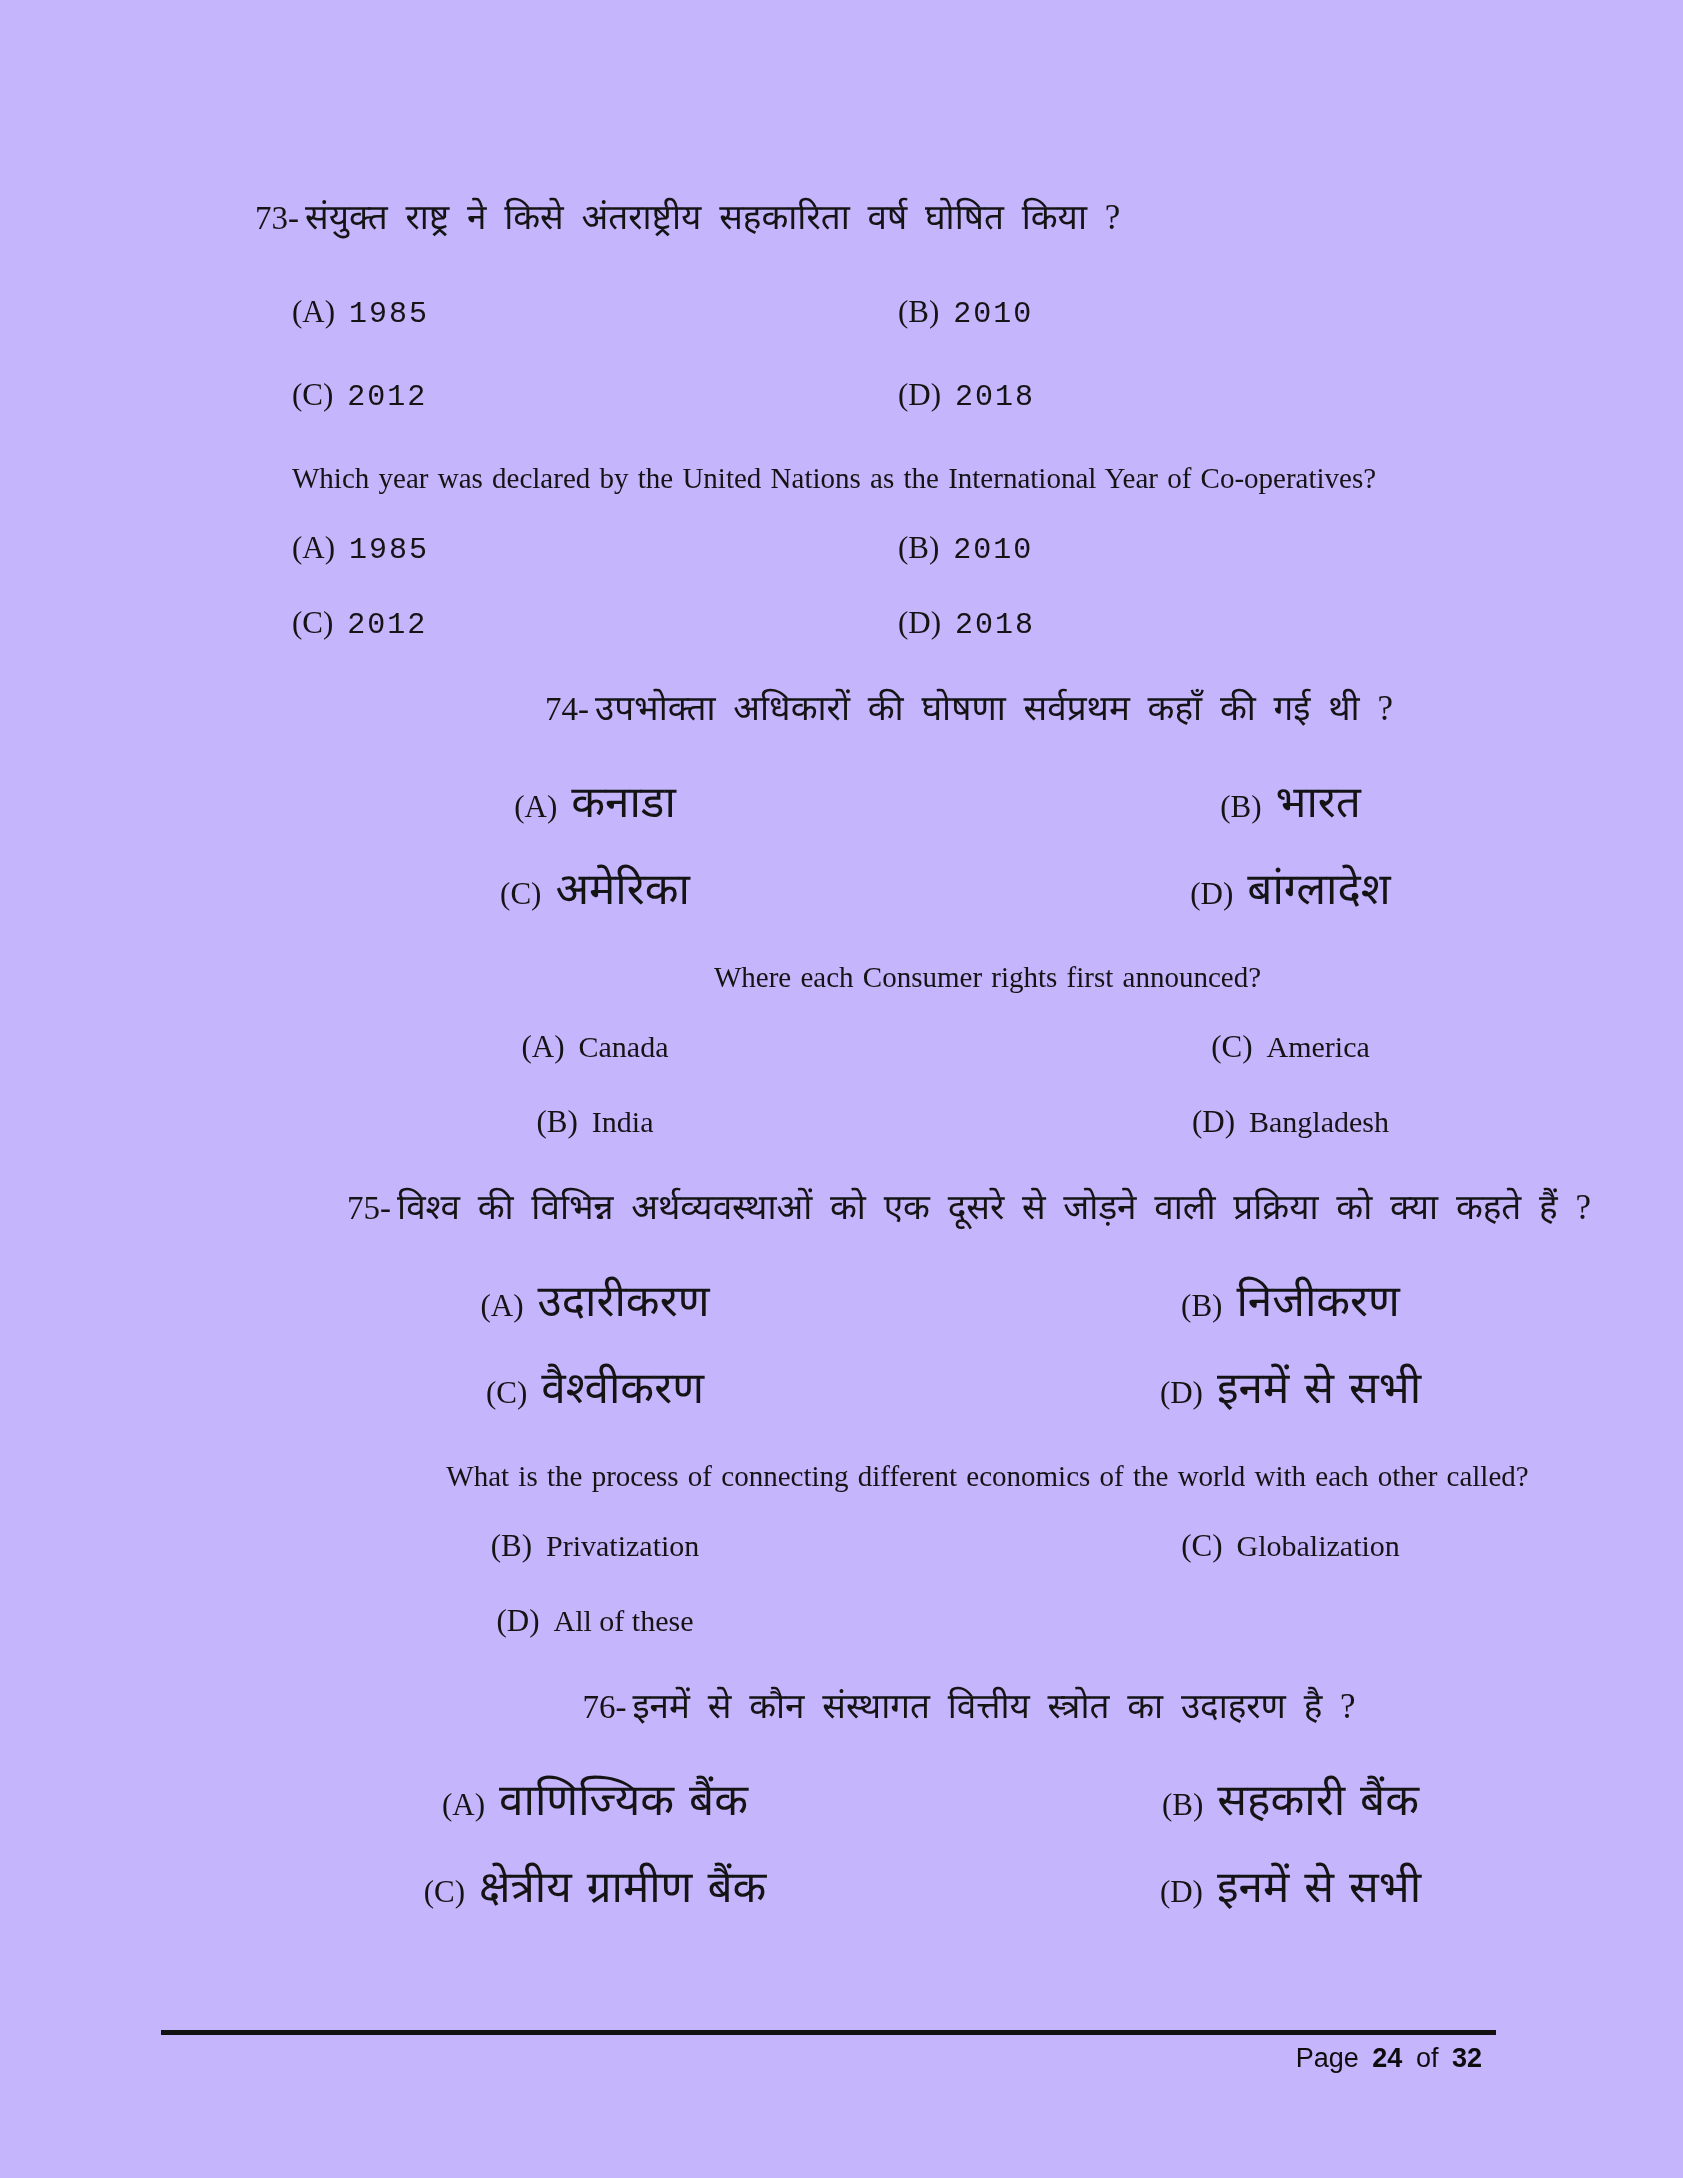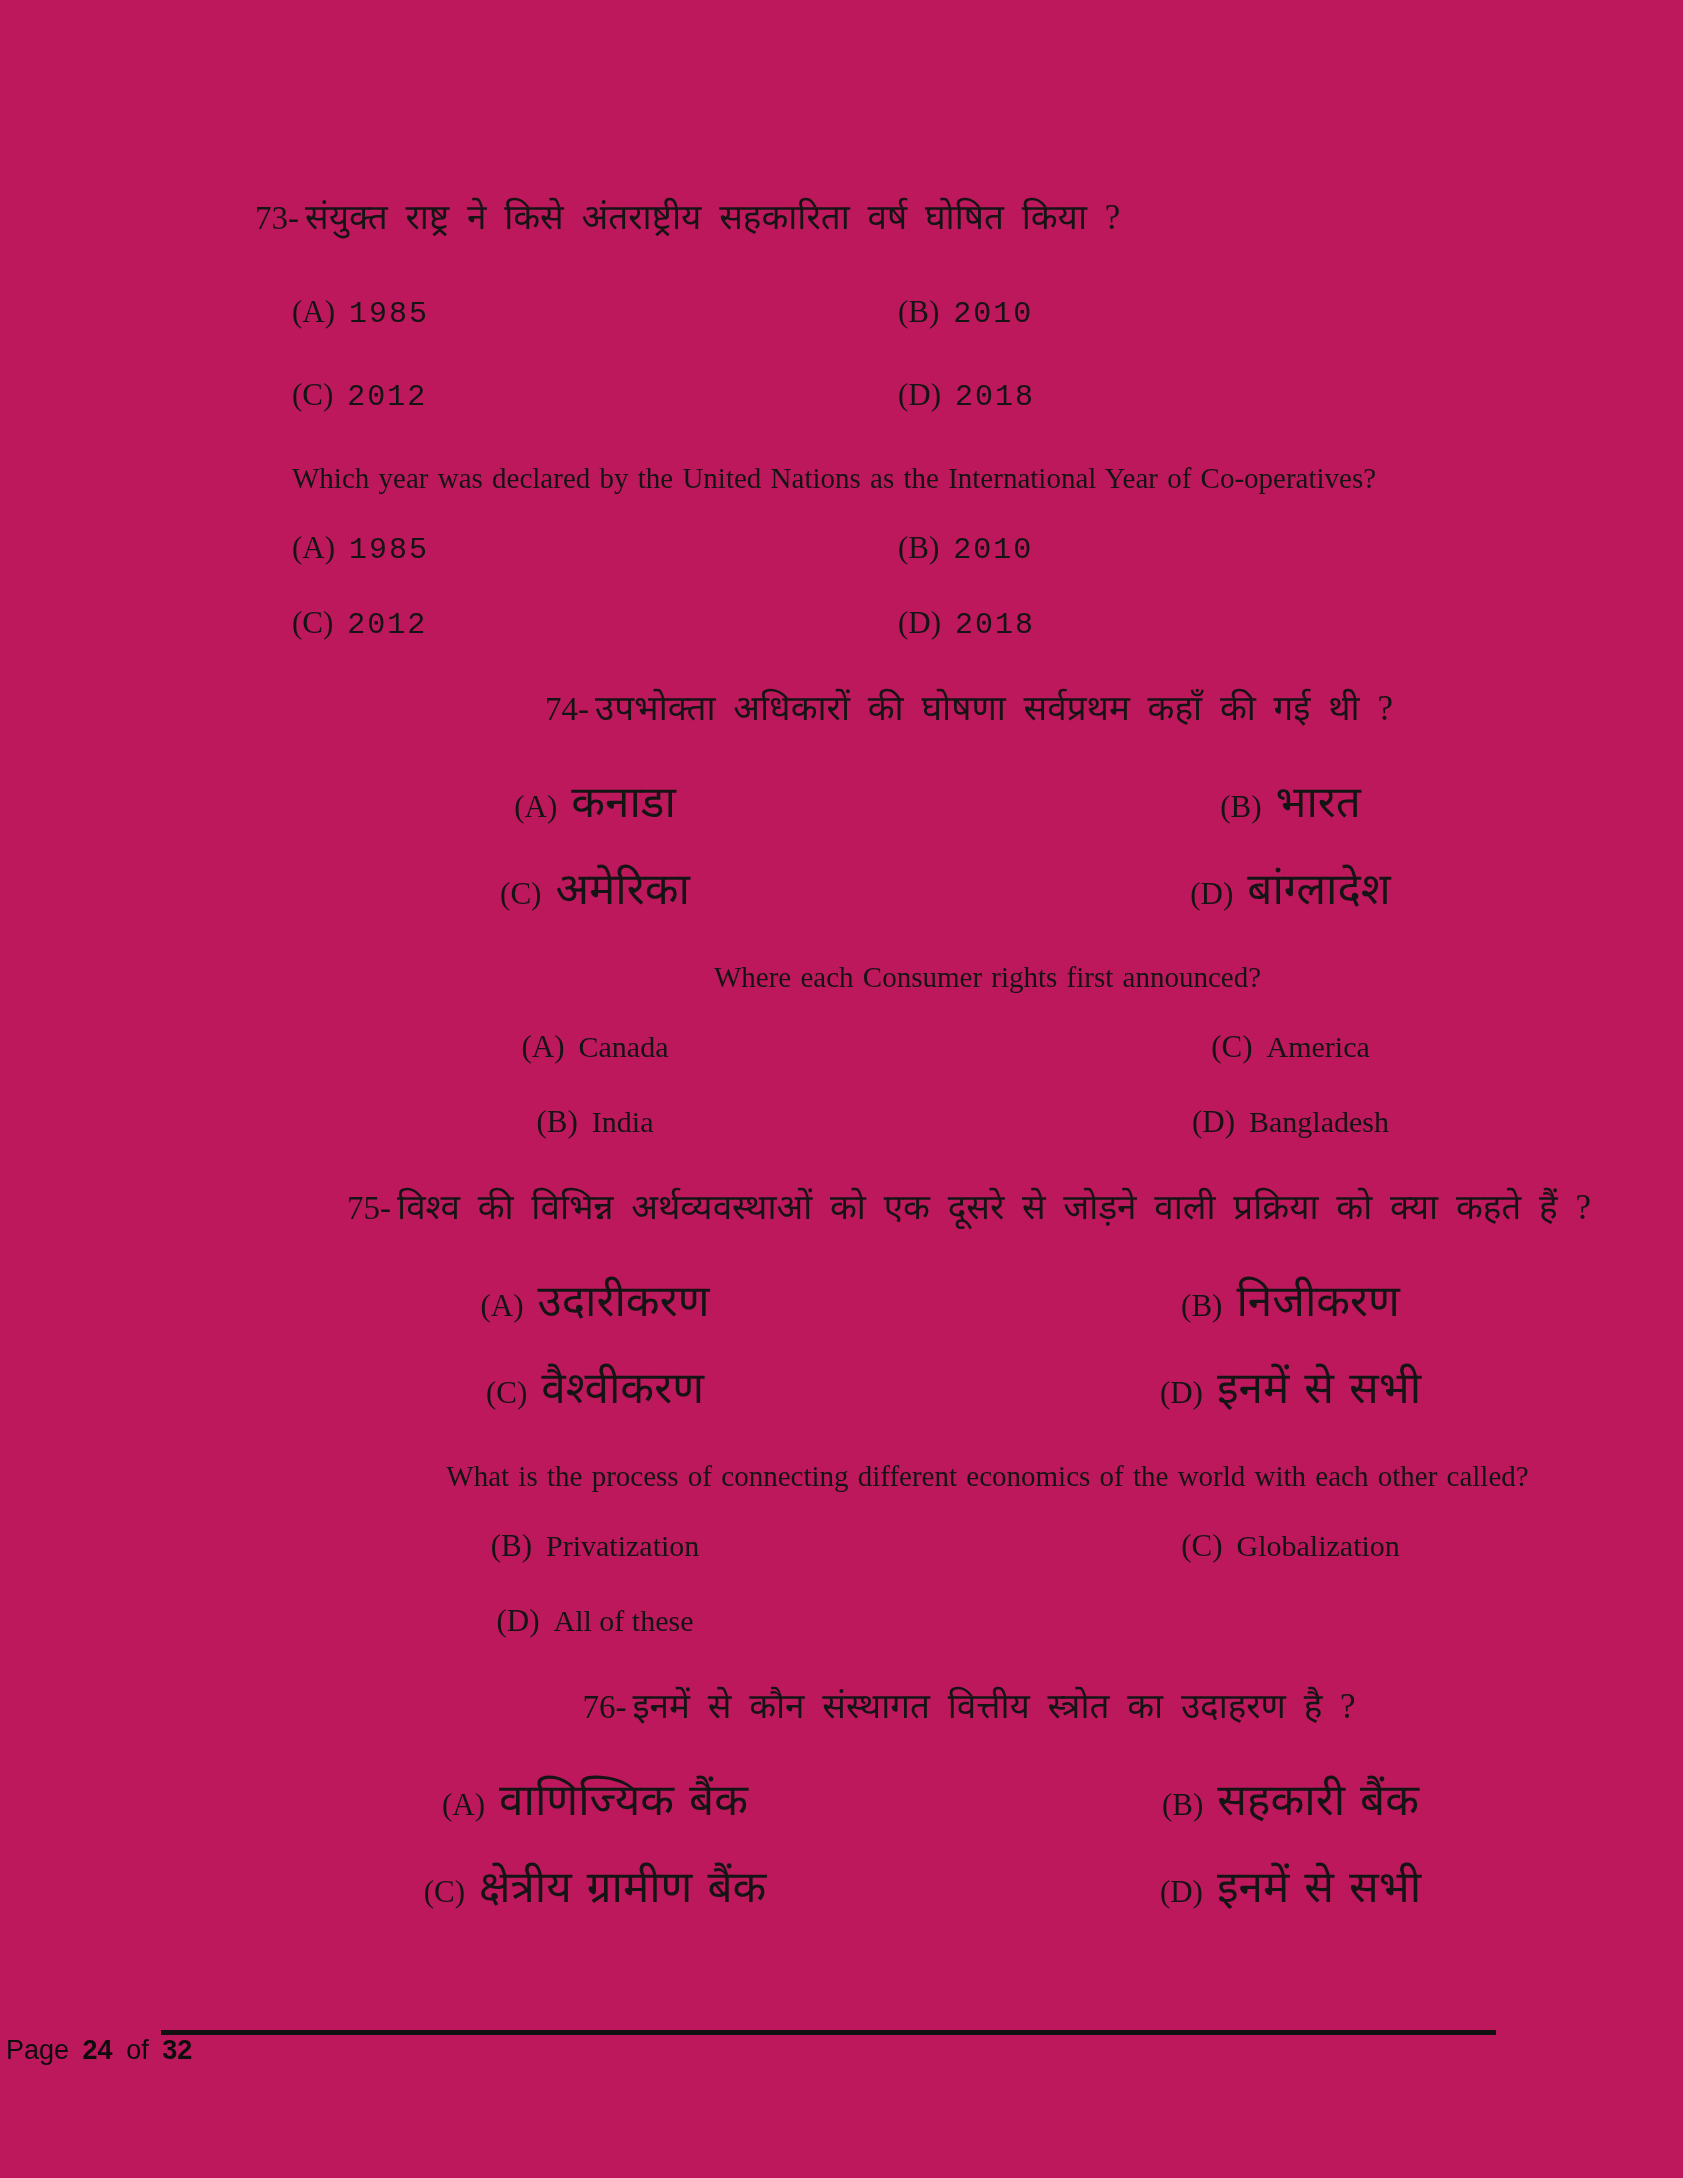--- a/index.html
+++ b/index.html
@@ -4,21 +4,21 @@
 <style>
   html, body {
     margin: 0;
     padding: 0;
     background: #ffffff;
   }
   .page {
     position: relative;
     width: 1683px;
     height: 2178px;
-    background: #be185d;
+    background: #c4b5fd;
     color: #141414;
     overflow: hidden;
   }
   .content {
     padding-top: 194px;
   }
   .qblock { }
   .qblock + .qblock {
     margin-top: 33px;
     text-align: center;
@@ -86,22 +86,23 @@
   .footer {
     margin-top: 109px;
   }
   .footer-rule {
     margin-left: 161px;
     width: 1335px;
     height: 5px;
     background: #111111;
   }
   .footer-text {
+    margin-top: 8px;
     margin-right: 201px;
-    text-align: left;
+    text-align: right;
     font-family: "Liberation Sans", sans-serif;
     font-size: 27px;
     color: #0d0d0d;
   }
   .footer-text .bold {
     font-weight: bold;
   }
   .footer-text span {
     margin-left: 6px;
   }

